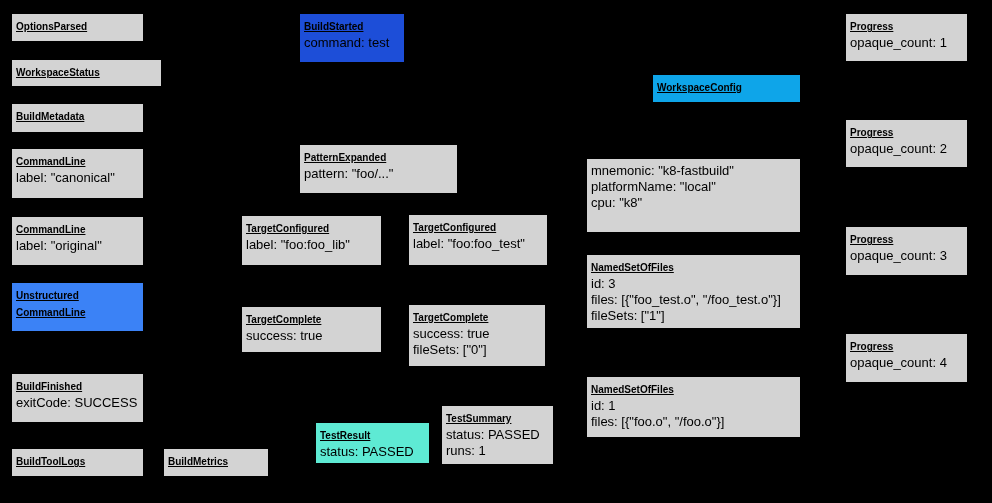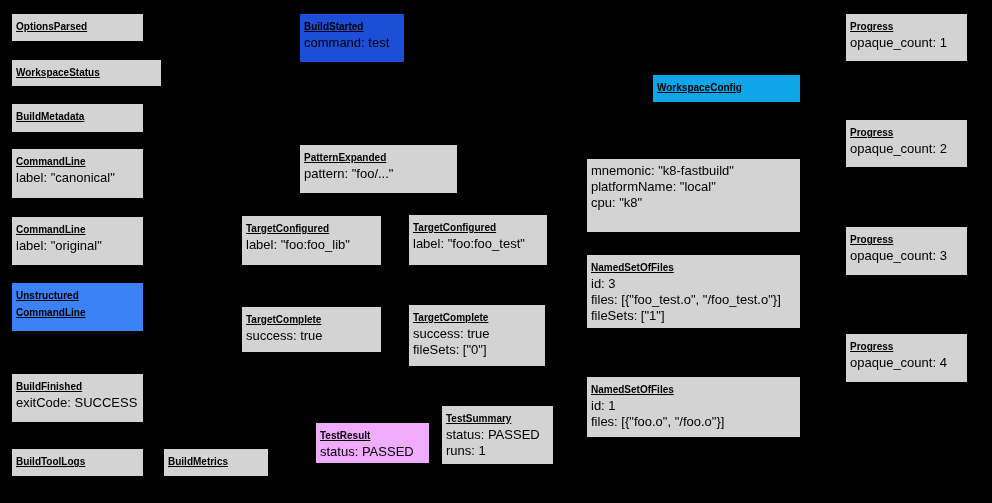--- a/index.html
+++ b/index.html
@@ -90,21 +90,21 @@
     </div>
     <div class="node" style="left: 241px; top: 306px; width: 141px; height: 47px; background: rgb(211, 211, 211); border-color: rgb(0, 0, 0); color: rgb(0, 0, 0);">
       <div class="node-title-line">TargetComplete</div>
       <div class="node-detail-line">success: true</div>
     </div>
     <div class="node" style="left: 408px; top: 304px; width: 138px; height: 63px; background: rgb(211, 211, 211); border-color: rgb(0, 0, 0); color: rgb(0, 0, 0);">
       <div class="node-title-line">TargetComplete</div>
       <div class="node-detail-line">success: true</div>
       <div class="node-detail-line">fileSets: ["0"]</div>
     </div>
-    <div class="node" style="left: 315px; top: 422px; width: 115px; height: 42px; background: #f0abfc; border-color: rgb(0, 0, 0); color: rgb(0, 0, 0);">
+    <div class="node" style="left: 315px; top: 422px; width: 115px; height: 42px; background: #5eead4; border-color: rgb(0, 0, 0); color: rgb(0, 0, 0);">
       <div class="node-title-line">TestResult</div>
       <div class="node-detail-line">status: PASSED</div>
     </div>
     <div class="node" style="left: 441px; top: 405px; width: 113px; height: 60px; background: rgb(211, 211, 211); border-color: rgb(0, 0, 0); color: rgb(0, 0, 0);">
       <div class="node-title-line">TestSummary</div>
       <div class="node-detail-line">status: PASSED</div>
       <div class="node-detail-line">runs: 1</div>
     </div>
     <div class="node" style="left: 652px; top: 74px; width: 149px; height: 29px; background: #0ea5e9; border-color: rgb(0, 0, 0); color: rgb(0, 0, 0);">
       <div class="node-title-line">WorkspaceConfig</div>

